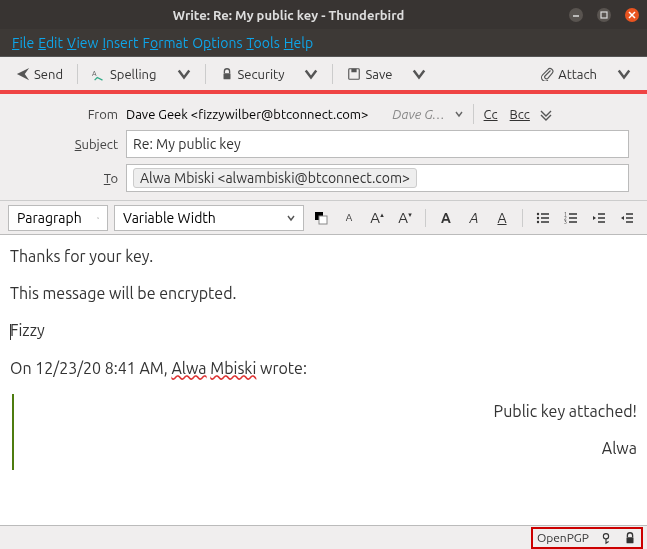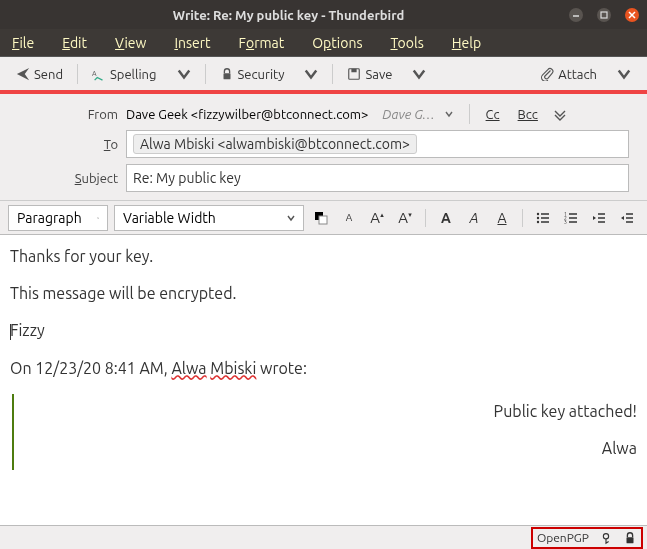--- a/index.html
+++ b/index.html
@@ -4,36 +4,36 @@
 <style>
   * { box-sizing: border-box; margin: 0; padding: 0; }
   body { font-family: "Ubuntu", "Liberation Sans", sans-serif; font-size: 13px; background: #f6f6f6; width: 647px; height: 549px; overflow: hidden; display: flex; flex-direction: column; }
   .titlebar { background: #383432; color: #ddd; height: 29px; display: flex; align-items: center; padding: 0 8px; }
   .titlebar .title { flex: 1; text-align: center; font-weight: bold; font-size: 13px; color: #ddd; }
   .tb-btns { display: flex; gap: 14px; align-items: center; }
   .tb-btn { width: 14px; height: 14px; border-radius: 50%; display: flex; align-items: center; justify-content: center; }
   .tb-min, .tb-max { background: #595450; }
   .tb-close { background: #e95420; }
   .tb-btn svg { width: 10px; height: 10px; }
-  .menubar { background: #3d3936; color: #fef9c3; height: 27px; display: flex; align-items: center; padding: 0 12px; gap: 28px; font-size: 14px; }
+  .menubar { background: #3d3936; color: #0ea5e9; height: 27px; display: flex; align-items: center; padding: 0 12px; gap: 4px; font-size: 14px; }
   .menubar span { cursor: default; }
   .menubar .ul { text-decoration: underline; }
   .toolbar1 { border-bottom:none; background: #f0eeee; border-top: 1px solid #555; height: 34px; display: flex; align-items: center; padding: 0 10px; gap: 6px; }
   .tbtn { display: flex; align-items: center; gap: 4px; padding: 4px 6px; font-size: 13px; color: #333; cursor: default; }
   .tbtn svg { width: 14px; height: 14px; }
   .dropdown-caret { width: 8px; height: 8px; margin-left:2px;}
   .spacer { flex: 1; }
   .toolbar1-sep { width: 1px; height: 20px; background: #ccc; margin: 0 2px; }
   .headers { background: #f0eeee; border-top: 4px solid #ef4444; border-bottom: 1px solid #ccc; padding: 10px 8px 8px 8px; display: flex; flex-direction: column; gap: 6px; }
   .hrow { display: flex; align-items: center; gap: 8px; }
   .hlabel { width: 110px; text-align: right; font-size: 13px; color: #444; }
   .hlabel .ul { text-decoration: underline; }
-  .from-line { display: flex; align-items: center; gap: 10px; flex: 1; font-size: 13px; }
+  .from-line { display: flex; align-items: center; gap: 4px; flex: 1; font-size: 13px; }
   .from-line .ident { color: #888; font-style: italic; }
-  .from-line .ident-caret { display:inline-flex; align-items:center; gap:8px; padding:0 4px;}
+  .from-line .ident-caret { display:inline-flex; align-items:center; gap:8px; padding:0 4px;margin-left:16px;}
   .ccbtn { padding: 2px 4px; color: #333; cursor: default; text-decoration: underline; }
   .expand-icon { width:16px;height:16px; }
   .hinput { flex: 1; height: 28px; border: 1px solid #bbb; background: #fff; padding: 2px 6px; font-size: 14px; color: #333; display:flex; align-items:center; margin-right:10px; }
   .recipient-pill { background:#eee; border:1px solid #ccc; border-radius:3px; padding:1px 6px; display:inline-block; }
   .formatbar { background:#f0eeee; height:34px; border-bottom:1px solid #bbb; display:flex; align-items:center; padding:4px 8px; gap:6px; }
   .select { border:1px solid #bbb; background:#fff; height:26px; display:flex; align-items:center; padding:0 8px; font-size:14px; gap:13px; }
   .select.para { width:100px; }
   .select.font { width:190px; }
   .fbtn { width:22px; height:22px; display:flex; align-items:center; justify-content:center; color:#333; font-size:14px; cursor:default; position:relative;}
   .fbtn svg { width:16px; height:16px; }
@@ -157,29 +157,29 @@
       </span>
       <div class="toolbar1-sep"></div>
       <span class="ccbtn"><span>Cc</span></span>
       <span class="ccbtn"><span>Bcc</span></span>
       <svg class="expand-icon" viewBox="0 0 16 16">
           <path d="M3 5 L8 10 L13 5 M3 9 L8 14 L13 9" stroke="#555" fill="none" stroke-width="1.4"></path>
         </svg>
     </div>
   </div>
   <div class="hrow">
+    <div class="hlabel"><span class="ul">S</span>ubject</div>
+    <div class="hinput">
+      <span>Re: My public key</span>
+    </div>
+  </div>
+  <div class="hrow">
     <div class="hlabel"><span class="ul">T</span>o</div>
     <div class="hinput">
       <span class="recipient-pill">Alwa Mbiski &lt;alwambiski@btconnect.com&gt;</span>
-    </div>
-  </div>
-  <div class="hrow">
-    <div class="hlabel"><span class="ul">S</span>ubject</div>
-    <div class="hinput">
-      <span>Re: My public key</span>
     </div>
   </div>
 </div>
 
 <div class="formatbar">
   <div class="select para">
     <span>Paragraph</span>
     <svg class="dropdown-caret" viewBox="0 0 8 8">
         <path d="M1 2 L4 6 L7 2" stroke="#555" fill="none" stroke-width="1.4"></path>
       </svg>

